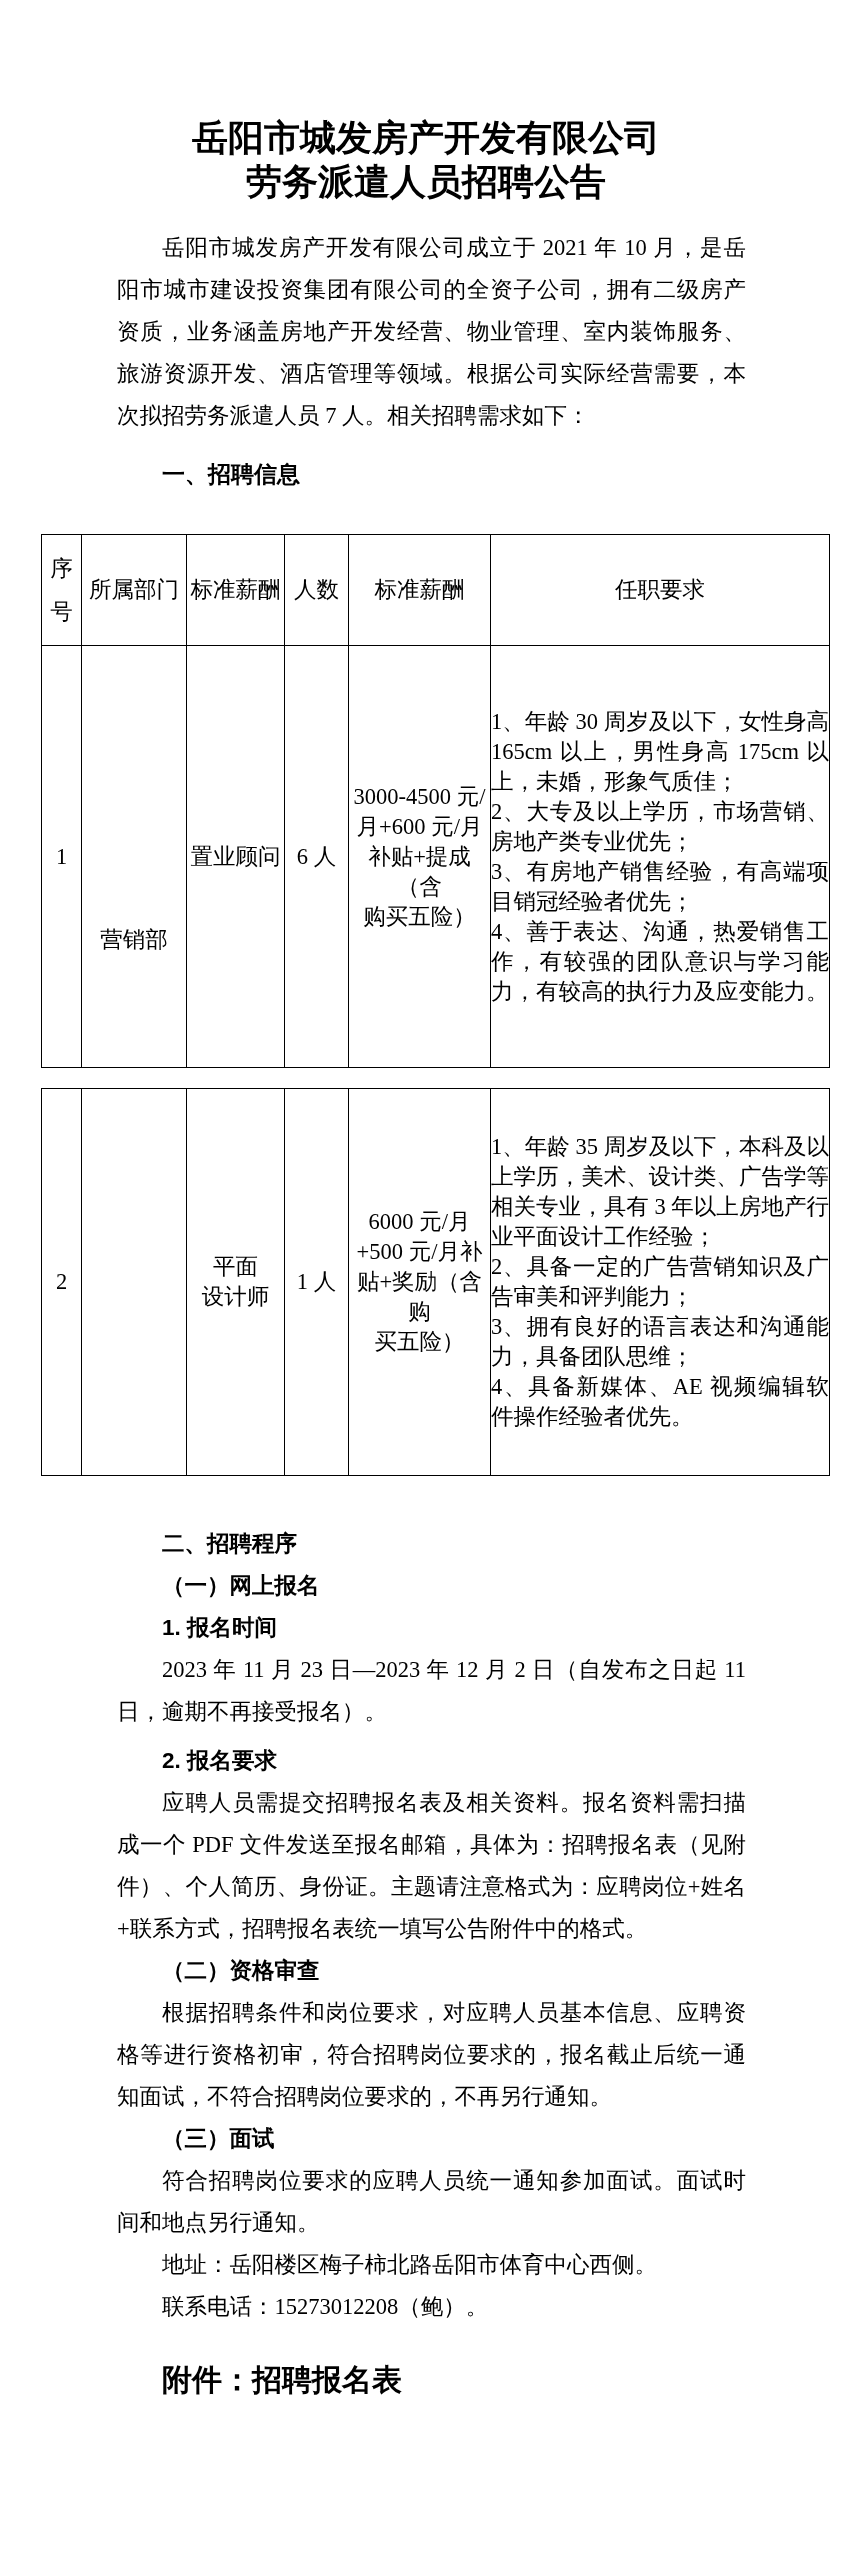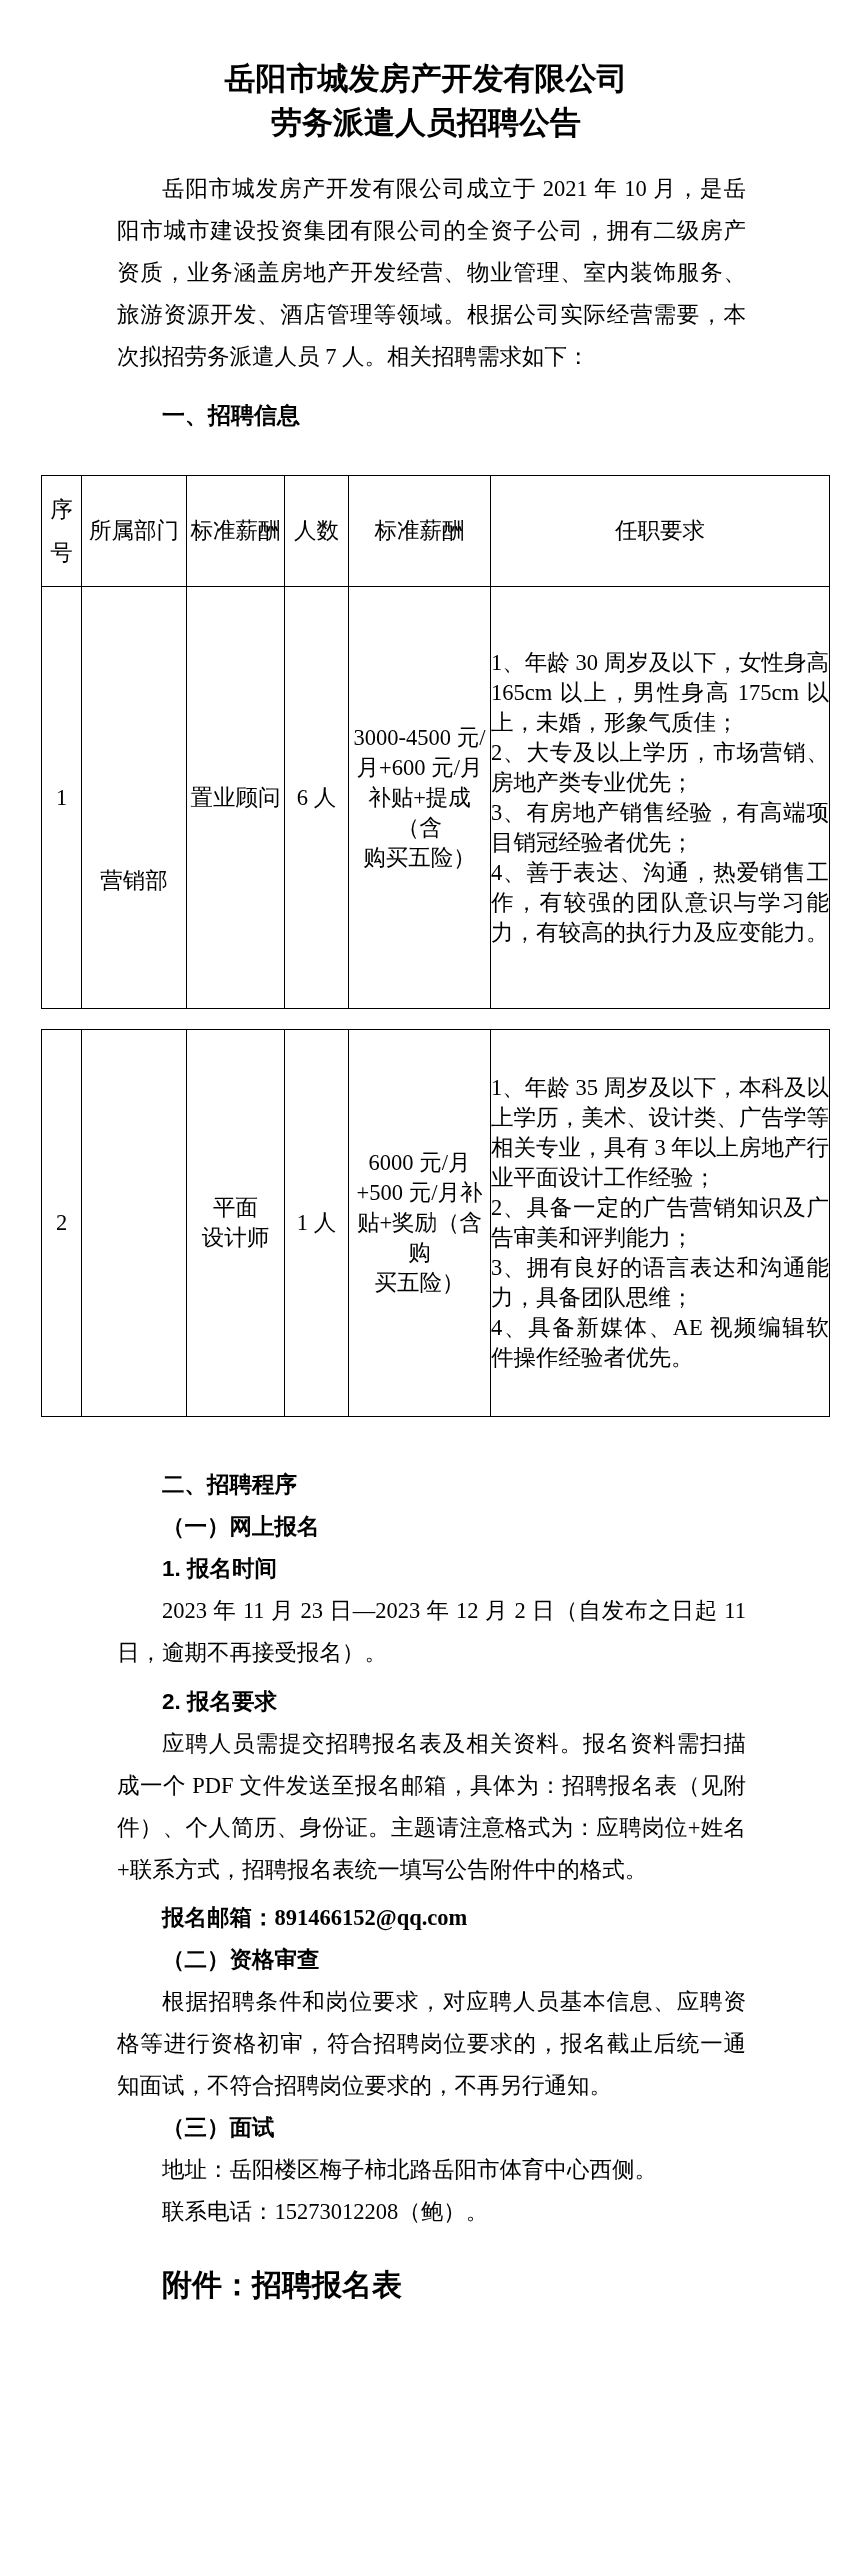--- a/index.html
+++ b/index.html
@@ -8,23 +8,23 @@
     width:852px;
     height:2576px;
     margin:0 auto;
     background:#ffffff;
     color:#000;
     font-family:"Liberation Serif","DejaVu Serif",serif;
     overflow:hidden;
   }
   
   .doc-title {
-    padding-top:57px;
+    padding-top:116px;
     text-align:center;
-    font-size:31px;
+    font-size:36px;
     font-weight:bold;
     line-height:44px;
   }
   
   .intro {
     margin:22.5px 106px 0 117px;
     font-size:22.5px;
     line-height:42px;
     text-align:justify;
     text-indent:45px;
@@ -191,24 +191,24 @@
   </tbody>
     </table>
 
   <div class="sect">
     <div class="h-sub">二、招聘程序</div>
     <div class="h-sub">（一）网上报名</div>
     <div class="h-sub">1. 报名时间</div>
     <p>2023 年 11 月 23 日—2023 年 12 月 2 日（自发布之日起 11 日，逾期不再接受报名）。</p>
     <div class="h-sub mt12">2. 报名要求</div>
     <p>应聘人员需提交招聘报名表及相关资料。报名资料需扫描成一个 PDF 文件发送至报名邮箱，具体为：招聘报名表（见附件）、个人简历、身份证。主题请注意格式为：应聘岗位+姓名+联系方式，招聘报名表统一填写公告附件中的格式。</p>
-    <p class="email-line plain mt12">报名邮箱：891466152@qq.com</p>
     <div class="h-sub">（二）资格审查</div>
     <p>根据招聘条件和岗位要求，对应聘人员基本信息、应聘资格等进行资格初审，符合招聘岗位要求的，报名截止后统一通知面试，不符合招聘岗位要求的，不再另行通知。</p>
     <div class="h-sub">（三）面试</div>
+    <p>符合招聘岗位要求的应聘人员统一通知参加面试。面试时间和地点另行通知。</p>
     <p class="plain">地址：岳阳楼区梅子柿北路岳阳市体育中心西侧。</p>
     <p class="plain">联系电话：15273012208（鲍）。</p>
   </div>
 
   <div class="attach">附件：招聘报名表</div>
 
 </div>
 
 
 </body></html>

